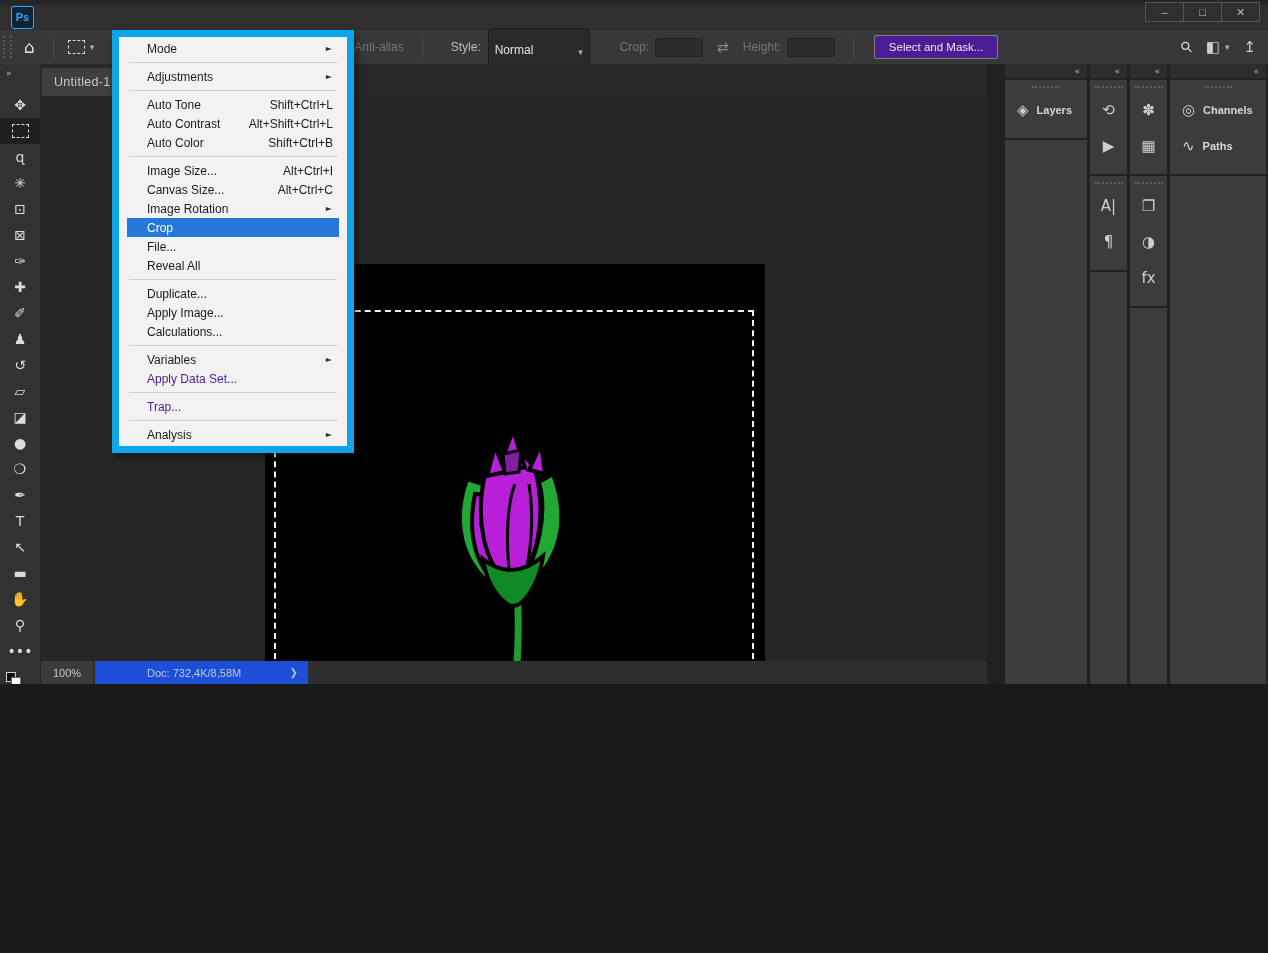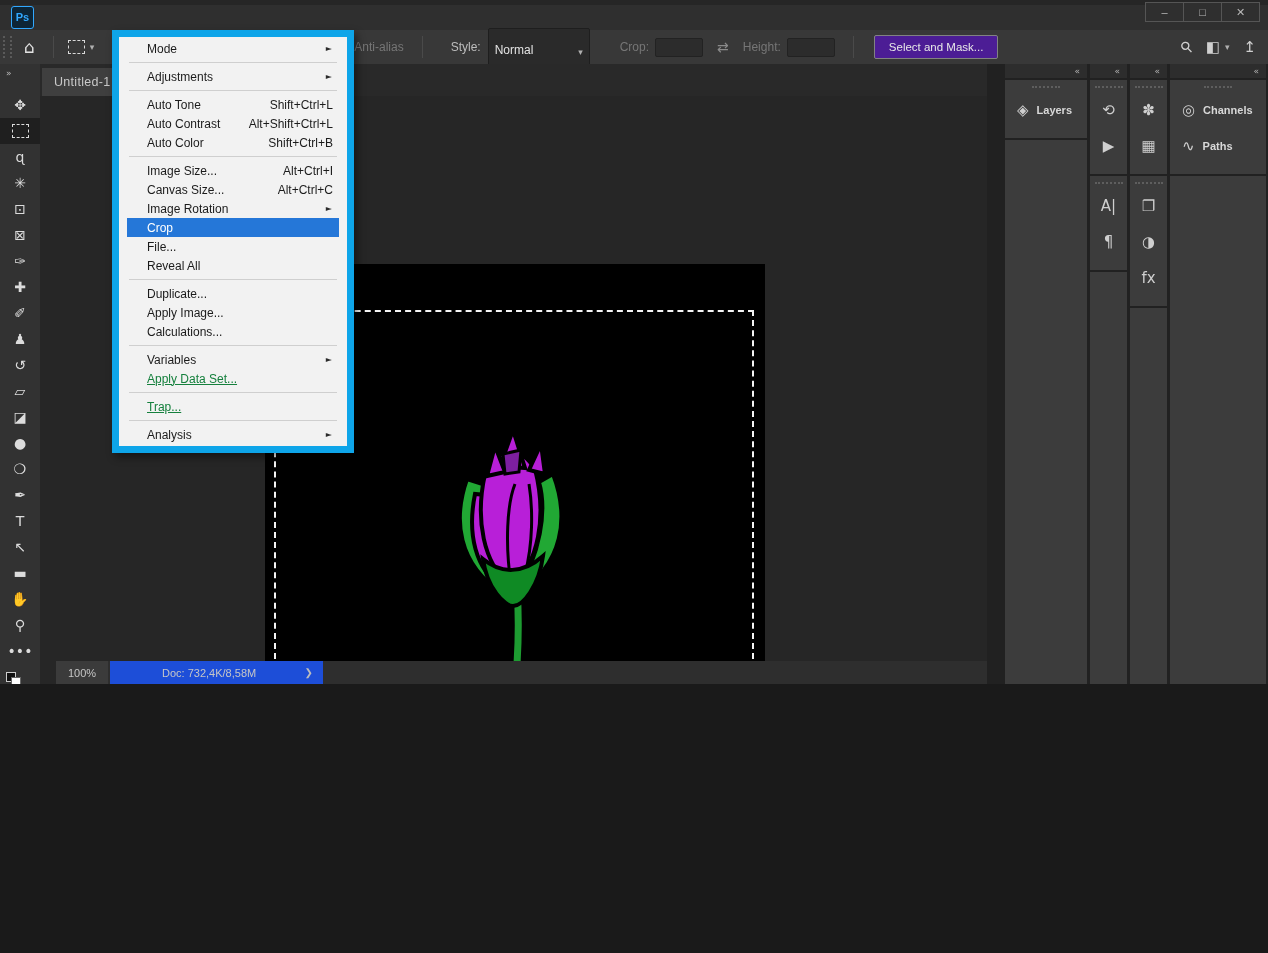--- a/index.html
+++ b/index.html
@@ -74,21 +74,21 @@
   .tabbar{position:absolute;left:0;top:0;right:0;height:32px;background:#292929;display:flex;align-items:flex-end;}
   .tab{height:28px;background:#3f3f3f;display:flex;align-items:center;padding:0 12px;
        font-size:12.5px;letter-spacing:.3px;color:#c9c9c9;margin-left:2px;}
   .tab-close{margin-left:12px;color:#9a9a9a;font-size:12px;}
   .workspace{position:absolute;left:0;top:32px;right:0;bottom:23px;background:#262626;overflow:hidden;}
   .canvas{position:absolute;left:225px;top:168px;width:500px;height:502px;background:#000;}
   .selection{position:absolute;left:9px;top:46px;width:480px;height:450px;border:2px dashed #f4f4f4;box-sizing:border-box;}
   .flower{position:absolute;left:180px;top:160px;}
 
   
-  .statusbar{position:absolute;left:16px;bottom:0;right:0;height:23px;background:#2e2e2e;display:flex;align-items:stretch;font-size:11px;color:#c6c6c6;}
+  .statusbar{position:absolute;left:1px;bottom:0;right:0;height:23px;background:#2e2e2e;display:flex;align-items:stretch;font-size:11px;color:#c6c6c6;}
   .sb-zoom{width:52px;background:#3b3b3b;display:flex;align-items:center;justify-content:center;margin-right:2px;}
   .sb-doc{width:213px;background:#1d4ed8;display:flex;align-items:center;}
   .sb-doc span:first-child{margin-left:52px;}
   .sb-chev{margin-left:auto;margin-right:10px;font-size:10px;color:#bdbdbd;}
 
   
   .dock{position:absolute;right:0;top:64px;bottom:0;width:281px;background:#212121;display:flex;gap:3px;padding-left:18px;box-sizing:border-box;}
   .dcol{display:flex;flex-direction:column;}
   .dcol:nth-child(1){width:82px;}
   .dcol:nth-child(2){width:37px;}
@@ -104,21 +104,21 @@
   .dlabel{font-size:11px;font-weight:bold;color:#d8d8d8;}
   .dfill{flex:1;background:#3c3c3c;margin-top:2px;}
 
   
   .dropdown{position:absolute;left:112px;top:30px;width:212px;background:#f2f2f2;border:7px solid #0ea5e9;
             box-shadow:3px 4px 8px rgba(0,0,0,.45);padding:2px 8px;z-index:50;font-size:12px;color:#1b1b1b;}
   .dd-item{height:19px;display:flex;align-items:center;padding:0 6px 0 20px;position:relative;cursor:default;}
   .dd-short{margin-left:auto;margin-right:0;}
   .dd-arrow{position:absolute;right:7px;top:5px;font-size:8px;color:#2b2b2b;}
   .dd-item.hl{background:var(--accent);color:#fff;}
-  .dd-item.dis{color:#15803d;text-decoration:underline;}
+  .dd-item.dis{color:#4c1d95;}
   .dd-sep{height:1px;background:#cfcfcf;margin:4px 2px;}
 </style>
 </head>
 <body>
 
 <div id="app">
 
   <div class="header">
     <div class="titlestrip"></div>
     <div class="pslogo">

